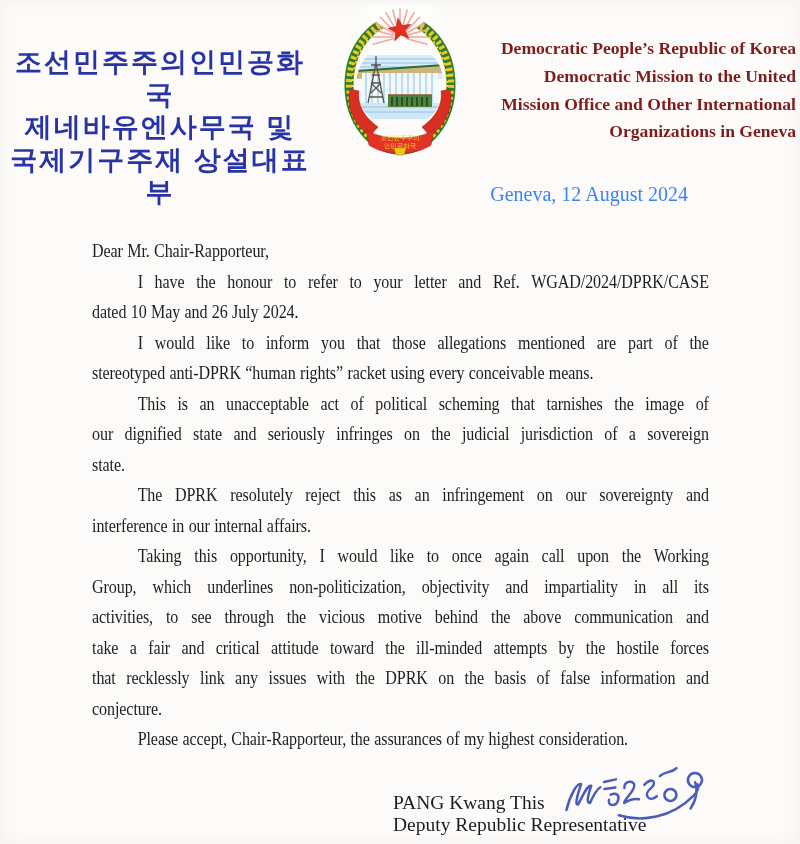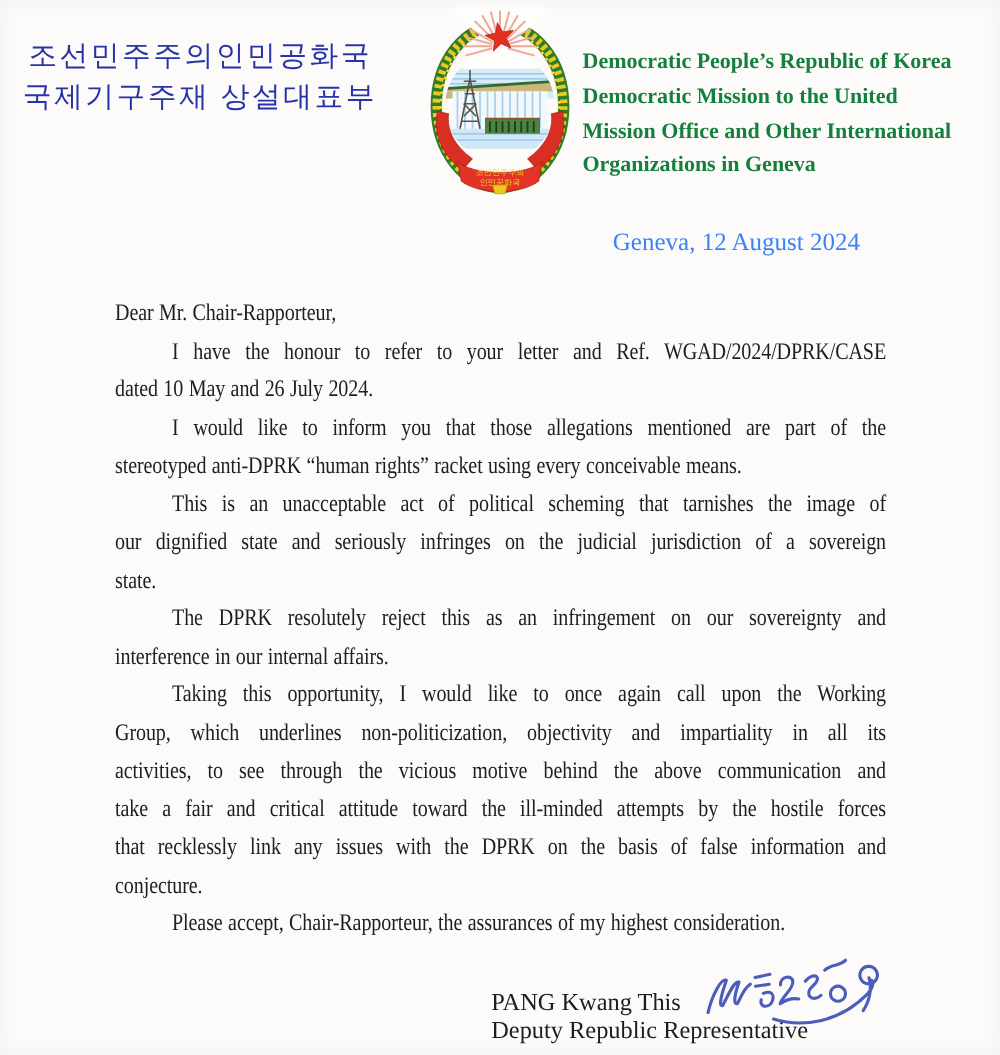--- a/index.html
+++ b/index.html
@@ -7,32 +7,32 @@
     position:relative;
     width:800px;height:844px;
     margin:0 auto;
     background:#fcfbf9;
     font-family:"Liberation Serif", serif;
     overflow:hidden;
     box-shadow:inset 0 0 18px rgba(0,0,0,0.04);
   }
   
   .korean-block{
-    position:absolute;left:6px;top:28px;width:308px;
+    position:absolute;left:6px;top:46px;width:308px;
     text-align:center;
     font-family:"Liberation Sans", sans-serif;
-    font-weight:normal;font-size:23px;line-height:32.5px;
+    font-weight:bold;font-size:27px;line-height:32.5px;
     letter-spacing:2px;
     color:#2733a6;
   }
   .mission-block{
     position:absolute;left:466px;top:35px;width:330px;
-    text-align:left;
+    text-align:right;
     font-weight:bold;font-size:17.6px;line-height:27.8px;
-    color:#15803d;
+    color:#7f1d1d;
   }
   .emblem{position:absolute;left:338px;top:5px;width:124px;height:152px;}
   
   .dateline{
     position:absolute;top:183px;right:112px;
     font-size:20px;color:#3b82f6;
   }
   
   .body-text{
     position:absolute;left:92px;top:236px;width:730px;
@@ -51,20 +51,21 @@
   }
   .signature-svg{position:absolute;left:558px;top:766px;transform:rotate(-3deg);}
 </style>
 </head>
 <body>
 
 <div class="page">
 
   <div class="korean-block">
     <div>조선민주주의인민공화국</div>
+    <div>제네바유엔사무국 및</div>
     <div>국제기구주재  상설대표부</div>
   </div>
 
   <div class="emblem">
     <svg width="124" height="152" viewBox="0 0 124 152" xmlns="http://www.w3.org/2000/svg">
 
       <ellipse cx="62" cy="80" rx="51" ry="65" fill="none" stroke="#2e7c2a" stroke-width="9"></ellipse>
       <ellipse cx="62" cy="80" rx="51" ry="65" fill="none" stroke="#ecc91f" stroke-width="6" stroke-dasharray="3 2.8"></ellipse>
       <ellipse cx="62" cy="80" rx="47" ry="61" fill="none" stroke="#f4dd4a" stroke-width="2.5" stroke-dasharray="2 4"></ellipse>
 

